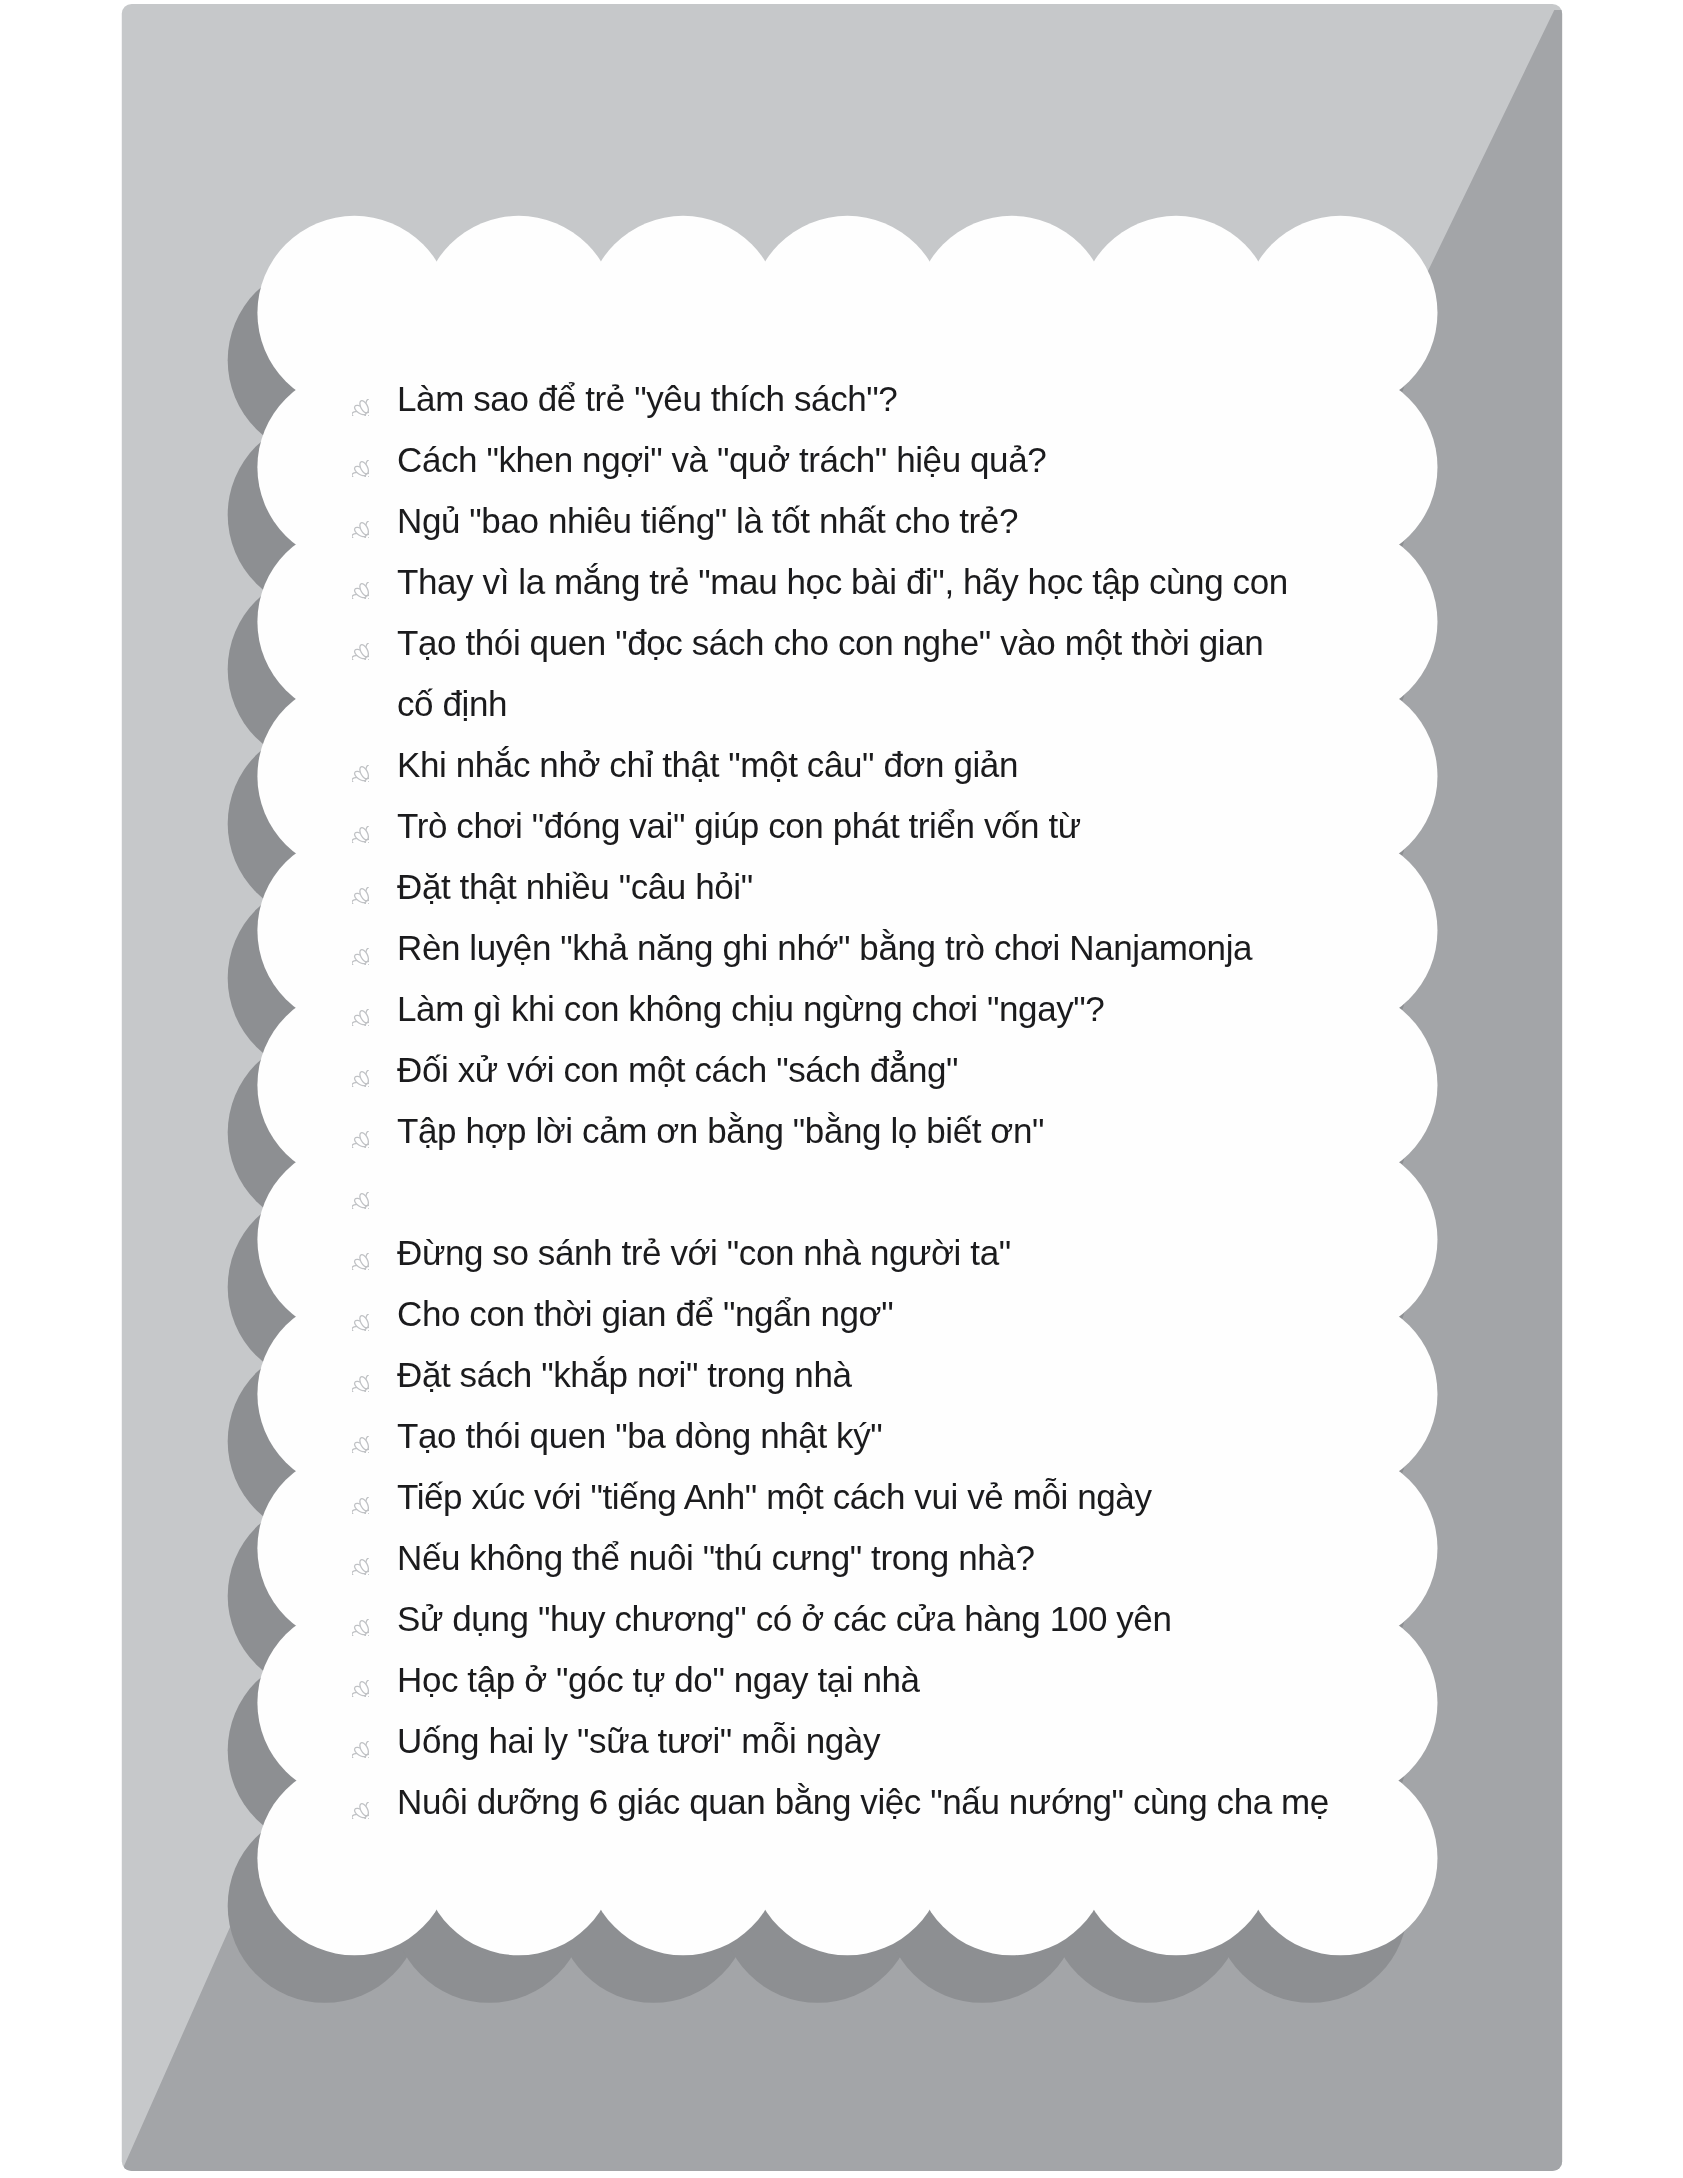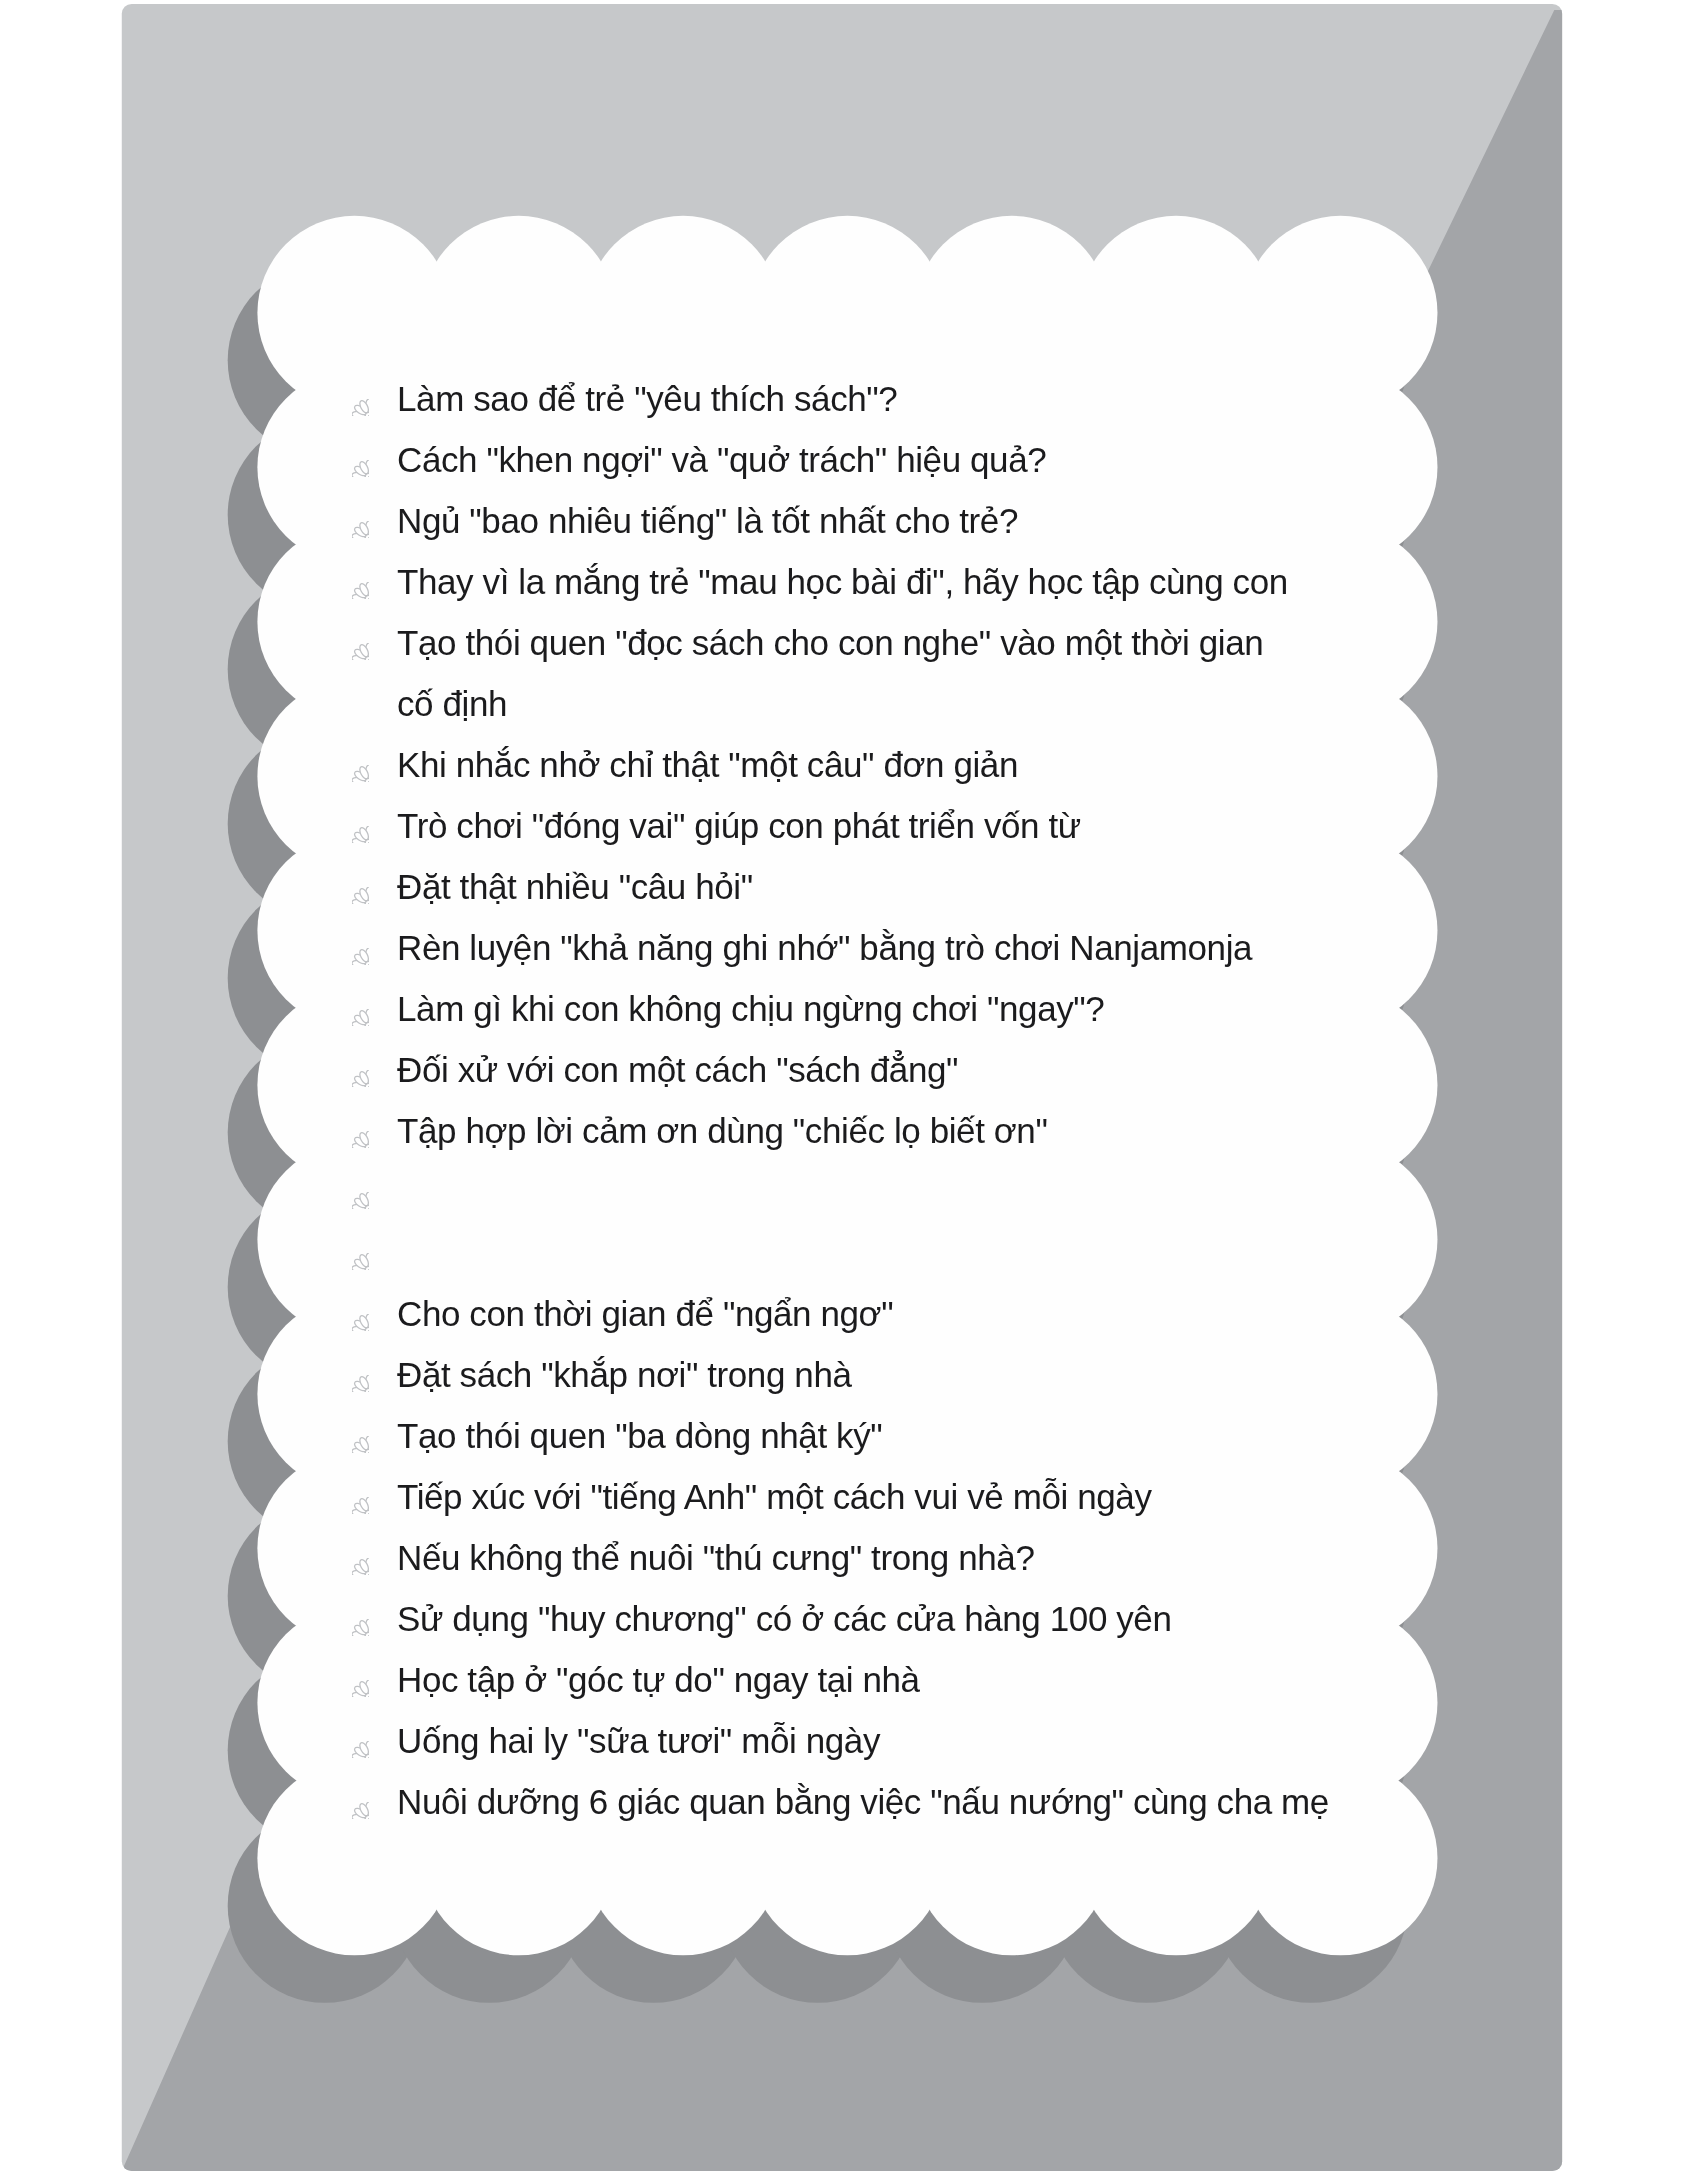--- a/index.html
+++ b/index.html
@@ -242,37 +242,38 @@
       </span>
       <span class="topic-text">Đối xử với con một cách "sách đẳng"</span>
     </li>
 
     <li class="topic-row">
       <span class="bullet-box">
         <svg class="bullet-icon" viewBox="-21 -21 42 42" xmlns="http://www.w3.org/2000/svg">
           <use href="#flower"></use>
         </svg>
       </span>
-      <span class="topic-text">Tập hợp lời cảm ơn dùng "chiếc lọ biết ơn"</span>
-    </li>
-
-    <li class="topic-row">
-      <span class="bullet-box">
-        <svg class="bullet-icon" viewBox="-21 -21 42 42" xmlns="http://www.w3.org/2000/svg">
-          <use href="#flower"></use>
-        </svg>
-      </span>
-    </li>
-
-    <li class="topic-row">
-      <span class="bullet-box">
-        <svg class="bullet-icon" viewBox="-21 -21 42 42" xmlns="http://www.w3.org/2000/svg">
-          <use href="#flower"></use>
-        </svg>
-      </span>
+      <span class="topic-text">Tập hợp lời cảm ơn bằng "bằng lọ biết ơn"</span>
+    </li>
+
+    <li class="topic-row">
+      <span class="bullet-box">
+        <svg class="bullet-icon" viewBox="-21 -21 42 42" xmlns="http://www.w3.org/2000/svg">
+          <use href="#flower"></use>
+        </svg>
+      </span>
+    </li>
+
+    <li class="topic-row">
+      <span class="bullet-box">
+        <svg class="bullet-icon" viewBox="-21 -21 42 42" xmlns="http://www.w3.org/2000/svg">
+          <use href="#flower"></use>
+        </svg>
+      </span>
+      <span class="topic-text">Đừng so sánh trẻ với "con nhà người ta"</span>
     </li>
 
     <li class="topic-row">
       <span class="bullet-box">
         <svg class="bullet-icon" viewBox="-21 -21 42 42" xmlns="http://www.w3.org/2000/svg">
           <use href="#flower"></use>
         </svg>
       </span>
       <span class="topic-text">Cho con thời gian để "ngẩn ngơ"</span>
     </li>

